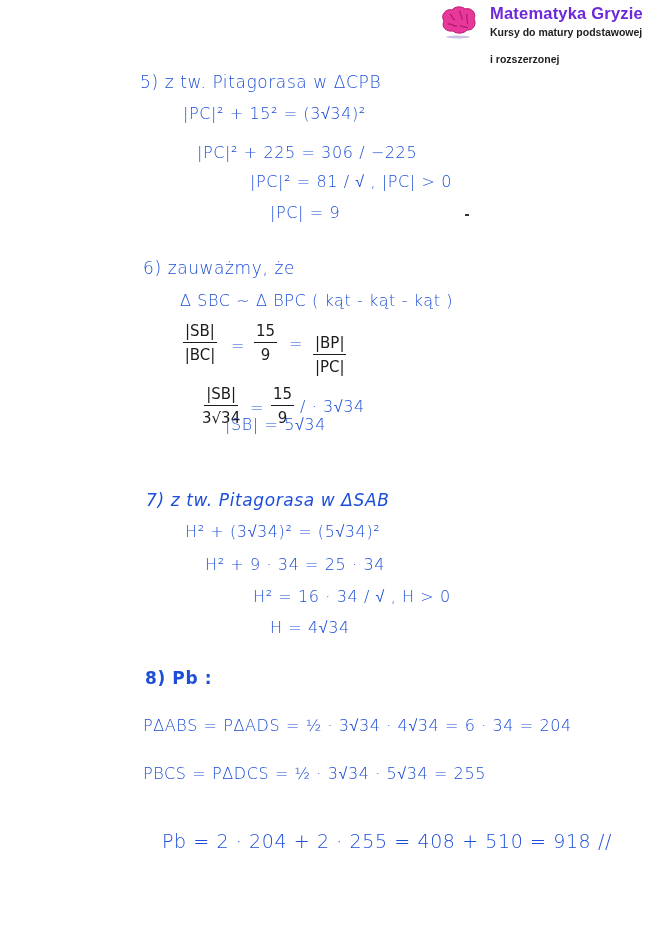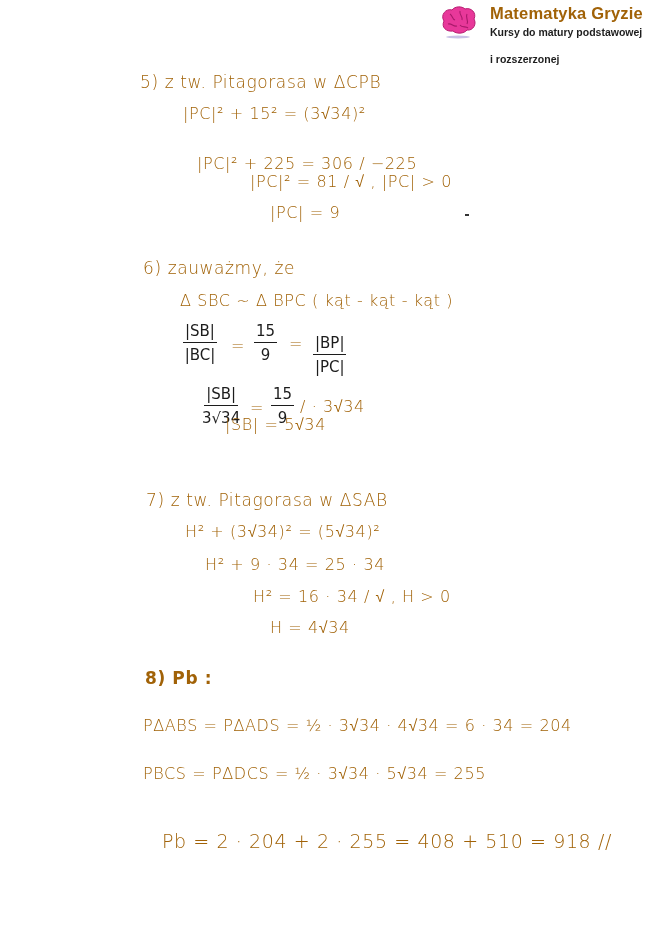--- a/index.html
+++ b/index.html
@@ -1,24 +1,24 @@
 <!DOCTYPE html>
 <html><head>
 <meta charset="utf-8">
 <style>
   html, body { margin:0; padding:0; background:#ffffff; }
   body { width:664px; height:938px; position:relative; overflow:hidden;
          font-family:"DejaVu Sans", sans-serif; color:#1a1a1a; }
   .logo { position:absolute; left:438px; top:5px; width:40px; height:34px; }
   .brand-title { position:absolute; left:490px; top:4px; font-family:"Liberation Sans", sans-serif;
-                 font-weight:bold; font-size:16.5px; color:#a16207; letter-spacing:0.2px; }
+                 font-weight:bold; font-size:16.5px; color:#6d28d9; letter-spacing:0.2px; }
   .brand-sub { position:absolute; left:490px; font-family:"Liberation Sans", sans-serif;
                font-size:10.5px; color:#1d1d1d; font-weight:bold; }
   .hw { position:absolute; font-family:"DejaVu Sans", sans-serif; font-size:16px;
-        color:#a16207; white-space:nowrap; font-weight:300; letter-spacing:0.6px; }
+        color:#1d4ed8; white-space:nowrap; font-weight:300; letter-spacing:0.6px; }
   .frac { position:absolute; display:flex; flex-direction:column; align-items:center;
           font-family:"DejaVu Sans", sans-serif; font-size:15px; color:#1c1c1c; }
   .frac .num { padding:0 2px 2px; border-bottom:1.4px solid #1c1c1c; }
   .frac .den { padding-top:3px; }
   .dash { position:absolute; left:465px; top:214px; width:4px; height:1.5px; background:#333; }
 </style>
 </head>
 <body>
 
 <div>
@@ -28,21 +28,21 @@
     <path d="M12 9 C15 11 14 14 17 15 M22 6 C21 10 25 11 24 15 M29 9 C27 13 31 15 29 19 M10 19 C14 18 15 22 19 21 M22 20 C24 23 28 21 30 23" fill="none" stroke="#a8196a" stroke-width="1.1"></path>
   </svg>
   <div class="brand-title">Matematyka Gryzie</div>
   <div class="brand-sub" style="top:26px;">Kursy do matury podstawowej</div>
   <div class="brand-sub" style="top:40px;margin-top:13px;">i rozszerzonej</div>
 </div>
 
 <div>
   <div class="hw" style="left:140px; top:72px; font-size:17px;">5)  z  tw. Pitagorasa  w  ΔCPB</div>
   <div class="hw" style="left:183px; top:104px;">|PC|² +  15² = (3√34)²</div>
-  <div class="hw" style="left:197px; top:154px;">|PC|² + 225 = 306 / −225</div>
+  <div class="hw" style="left:197px; top:143px;">|PC|² + 225 = 306 / −225</div>
   <div class="hw" style="left:250px; top:172px;">|PC|² = 81  / √ ,  |PC| &gt; 0</div>
   <div class="hw" style="left:270px; top:203px;">|PC| = 9</div>
   <div class="dash"></div>
 </div>
 
 <div>
   <div class="hw" style="left:143px; top:258px; font-size:17px;">6)  zauważmy, że</div>
   <div class="hw" style="left:180px; top:291px;">Δ SBC ~ Δ BPC    ( kąt - kąt - kąt )</div>
 
   <div class="frac" style="left:183px; top:322px;">
@@ -68,21 +68,21 @@
   <div class="frac" style="left:271px; top:385px;">
     <span class="num">15</span>
     <span class="den">9</span>
   </div>
   <div class="hw" style="left:300px; top:397px;">/ · 3√34</div>
 
   <div class="hw" style="left:225px; top:415px;">|SB| = 5√34</div>
 </div>
 
 <div>
-  <div class="hw" style="left:146px; top:490px; font-size:17px;">7)  z   tw. Pitagorasa   w   ΔSAB</div>
+  <div class="hw" style="left:146px; top:490px; font-size:17px;font-style:italic;">7)  z   tw. Pitagorasa   w   ΔSAB</div>
   <div class="hw" style="left:185px; top:522px;">H² + (3√34)² = (5√34)²</div>
   <div class="hw" style="left:205px; top:555px;">H² + 9 · 34 = 25 · 34</div>
   <div class="hw" style="left:253px; top:587px;">H² = 16 · 34  / √  , H &gt; 0</div>
   <div class="hw" style="left:270px; top:618px;">H = 4√34</div>
 </div>
 
 <div>
   <div class="hw" style="left:145px; top:668px; font-size:17px;font-weight:bold;">8)   Pb :</div>
   <div class="hw" style="left:143px; top:716px;">PΔABS = PΔADS =  ½ · 3√34 · 4√34 = 6 · 34 = 204</div>
   <div class="hw" style="left:143px; top:764px;">PBCS = PΔDCS = ½ · 3√34 · 5√34 =  255</div>

